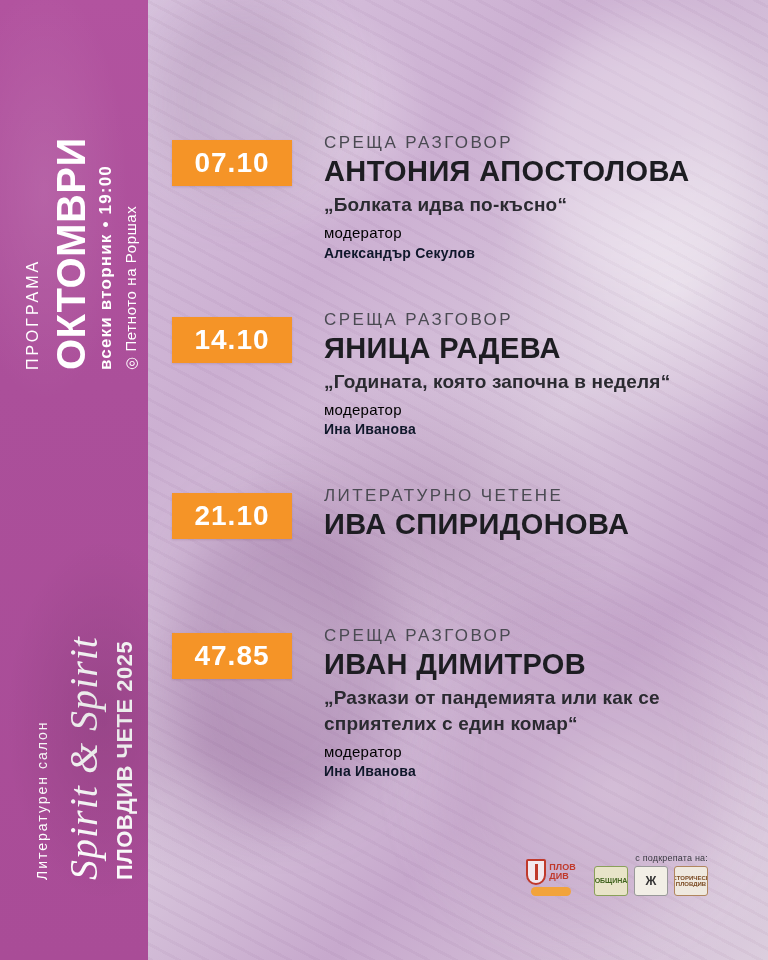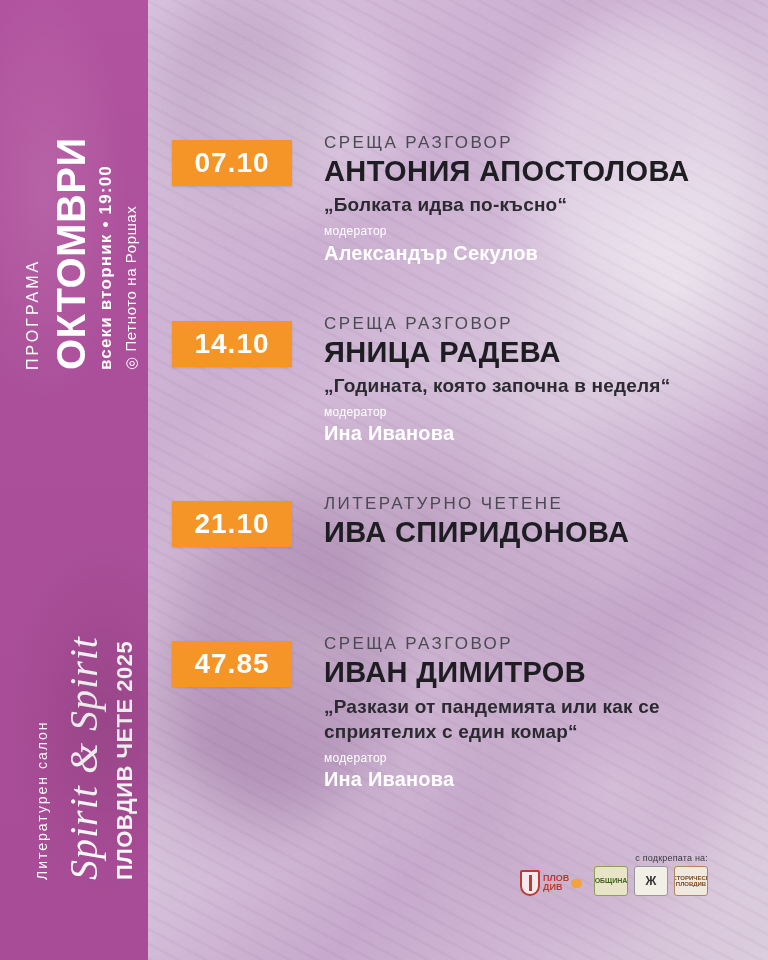--- a/index.html
+++ b/index.html
@@ -154,46 +154,46 @@
   }
   .ev-title {
     font-size: 19px;
     font-weight: 700;
     color: #2a2a30;
     line-height: 1.32;
     margin-bottom: 6px;
     letter-spacing: .2px;
   }
   .ev-modlabel {
-    font-size: 12px;
-    color: #ffffff;
+    font-size: 15px;
+    color: #000000;
     letter-spacing: .3px;
     line-height: 1.35;
   }
   .ev-modname {
-    font-size: 20px;
+    font-size: 14px;
     font-weight: 700;
-    color: #ffffff;
+    color: #0f172a;
     letter-spacing: .2px;
     line-height: 1.35;
   }
 
   
   .footer {
     position: absolute;
     left: 520px; bottom: 64px;
     width: 240px;
     display: flex;
     align-items: flex-end;
     gap: 12px;
   }
   .logo-main {
     width: 62px;
     display: flex;
-    flex-direction: row;
+    flex-direction: column;
     align-items: center;
     gap: 2px;
   }
   .logo-main .mark {
     display: flex; align-items: center; gap: 3px;
   }
   .logo-main .glyph {
     width: 20px; height: 26px;
     border: 2px solid #c0392b;
     border-radius: 2px 2px 10px 10px;

